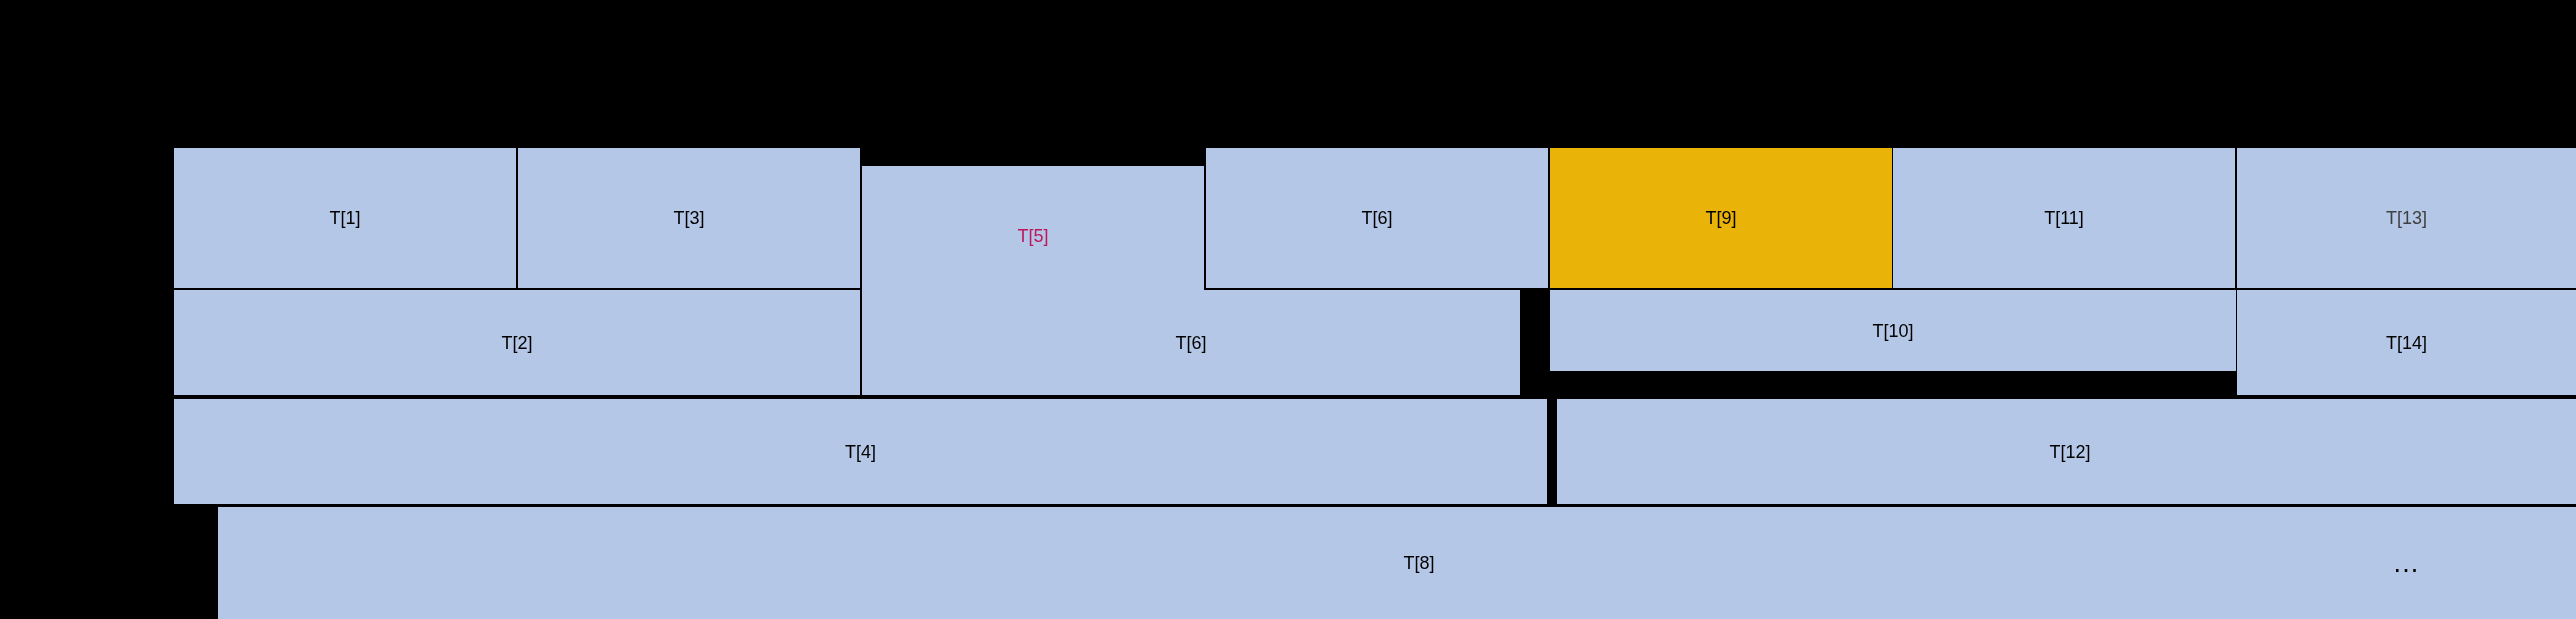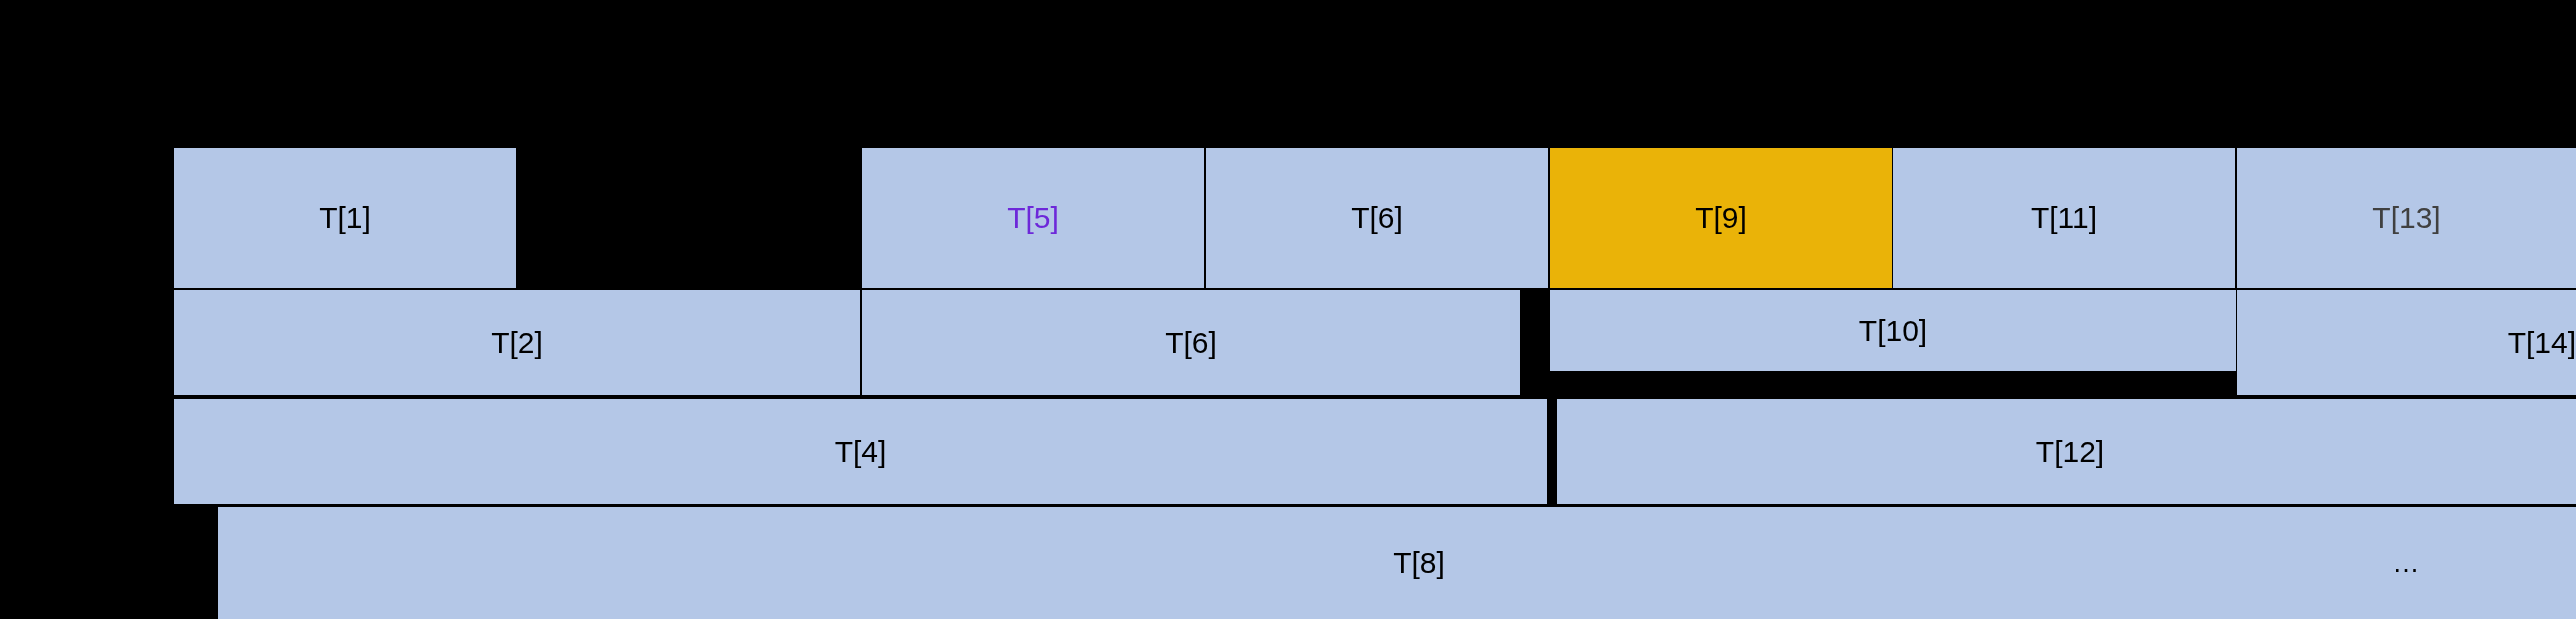--- a/index.html
+++ b/index.html
@@ -21,40 +21,43 @@
     background: #000000;
   }
   .block {
     position: absolute;
     box-sizing: border-box;
     background: #b4c7e7;
     color: #000000;
     display: flex;
     align-items: center;
     justify-content: center;
-    font-size: 30px;
+    font-size: 18px;
     font-family: "Liberation Sans", sans-serif;
     letter-spacing: 0px;
     line-height: 1;
     white-space: nowrap;
     user-select: none;
   }
   .block.ellipsis {
     font-size: 27px;
     letter-spacing: 1.2px;
   }
 </style>
 </head>
 <body>
 
 <div id="diagram" style="width: 2576px; height: 619px; background: rgb(0, 0, 0);">
     <div class="block" style="left: 174px; top: 148px; width: 342px; height: 140px; background: rgb(180, 199, 231); color: rgb(0, 0, 0);">
       <span>T[1]</span>
     </div>
-    <div class="block" style="left: 862px; top: 148px; width: 342px; height: 140px; background: rgb(180, 199, 231); color: #6d28d9;">
+    <div class="block" style="left: 518px; top: 148px; width: 342px; height: 140px; background: rgb(180, 199, 231); color: rgb(0, 0, 0);">
+      <span>T[3]</span>
+    </div>
+    <div class="block" style="left: 862px; top: 166px; width: 342px; height: 140px; background: rgb(180, 199, 231); color: #be185d;">
       <span>T[5]</span>
     </div>
     <div class="block" style="left: 1206px; top: 148px; width: 342px; height: 140px; background: rgb(180, 199, 231); color: rgb(0, 0, 0);">
       <span>T[6]</span>
     </div>
     <div class="block" style="left: 1550px; top: 148px; width: 342px; height: 140px; background: #eab308; color: rgb(0, 0, 0);">
       <span>T[9]</span>
     </div>
     <div class="block" style="left: 1893px; top: 148px; width: 342px; height: 140px; background: rgb(180, 199, 231); color: rgb(0, 0, 0);">
       <span>T[11]</span>
@@ -64,21 +67,21 @@
     </div>
     <div class="block" style="left: 174px; top: 290px; width: 686px; height: 105px; background: rgb(180, 199, 231); color: rgb(0, 0, 0);">
       <span>T[2]</span>
     </div>
     <div class="block" style="left: 862px; top: 290px; width: 658px; height: 105px; background: rgb(180, 199, 231); color: rgb(0, 0, 0);">
       <span>T[6]</span>
     </div>
     <div class="block" style="left: 1550px; top: 290px; width: 686px; height: 81px; background: rgb(180, 199, 231); color: rgb(0, 0, 0);">
       <span>T[10]</span>
     </div>
-    <div class="block" style="left: 2237px; top: 290px; width: 339px; height: 105px; background: rgb(180, 199, 231); color: rgb(0, 0, 0); justify-content: flex-end;">
+    <div class="block" style="left: 2237px; top: 290px; width: 339px; height: 105px; background: rgb(180, 199, 231); color: rgb(0, 0, 0);">
       <span>T[14]</span>
     </div>
     <div class="block" style="left: 174px; top: 399px; width: 1373px; height: 105px; background: rgb(180, 199, 231); color: rgb(0, 0, 0);">
       <span>T[4]</span>
     </div>
     <div class="block" style="left: 1550px; top: 399px; width: 1026px; height: 105px; background: rgb(180, 199, 231); color: rgb(0, 0, 0); margin-left: 7px;">
       <span>T[12]</span>
     </div>
     <div class="block" style="left: 174px; top: 507px; width: 2402px; height: 112px; background: rgb(180, 199, 231); color: rgb(0, 0, 0); margin-left: 44px;">
       <span>T[8]</span>

